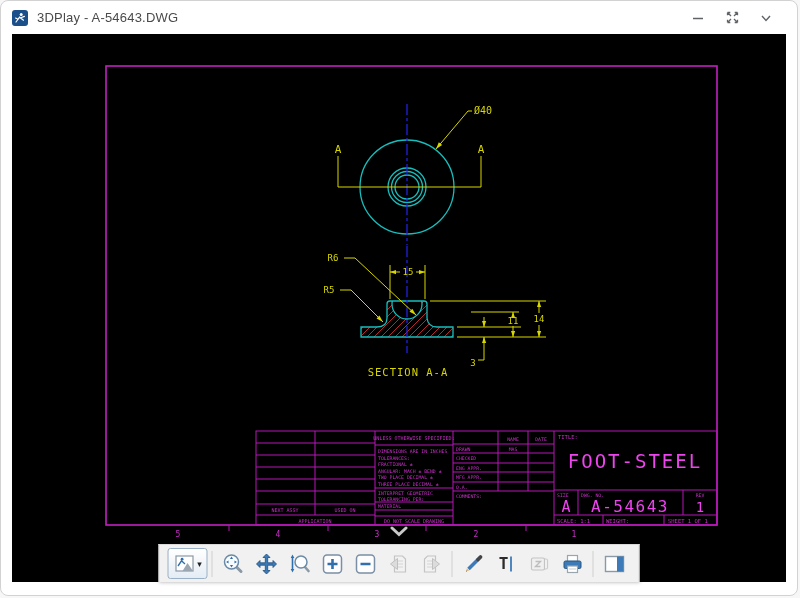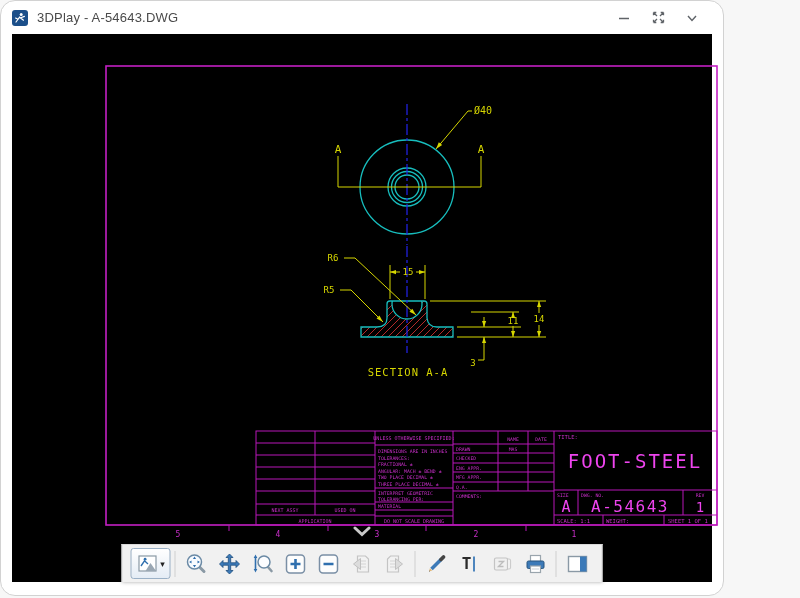--- a/index.html
+++ b/index.html
@@ -1,17 +1,17 @@
 <!DOCTYPE html>
 <html><head>
 <meta charset="utf-8">
 <style>
   html,body{margin:0;padding:0;background:#f7f7f7;font-family:"Liberation Sans",sans-serif;}
-  .window{position:relative;width:724px;height:596px;background:#ffffff;border:1px solid #d2d2d2;
-          border-radius:15px;overflow:hidden;box-sizing:border-box;}
+  .window{position:relative;width:798px;height:596px;background:#ffffff;border:1px solid #d2d2d2;
+          border-radius:8px;overflow:hidden;box-sizing:border-box;}
   
   .titlebar{position:absolute;left:0;top:0;right:0;height:33px;display:flex;align-items:center;}
   .app-icon{width:16px;height:16px;margin-left:11px;border-radius:3px;background:#1b4f8a;
             display:flex;align-items:center;justify-content:center;flex:0 0 auto;}
   .title-text{margin-left:9px;font-size:13px;color:#4a4a4a;letter-spacing:.2px;}
   .tb-controls{margin-left:auto;display:flex;align-items:center;gap:16px;padding-right:22px;}
   .tb-btn{width:18px;height:18px;display:flex;align-items:center;justify-content:center;
           background:none;border:none;padding:0;cursor:pointer;}
   
   .canvas{position:absolute;left:11px;right:11px;top:33px;bottom:13px;background:#000;}

